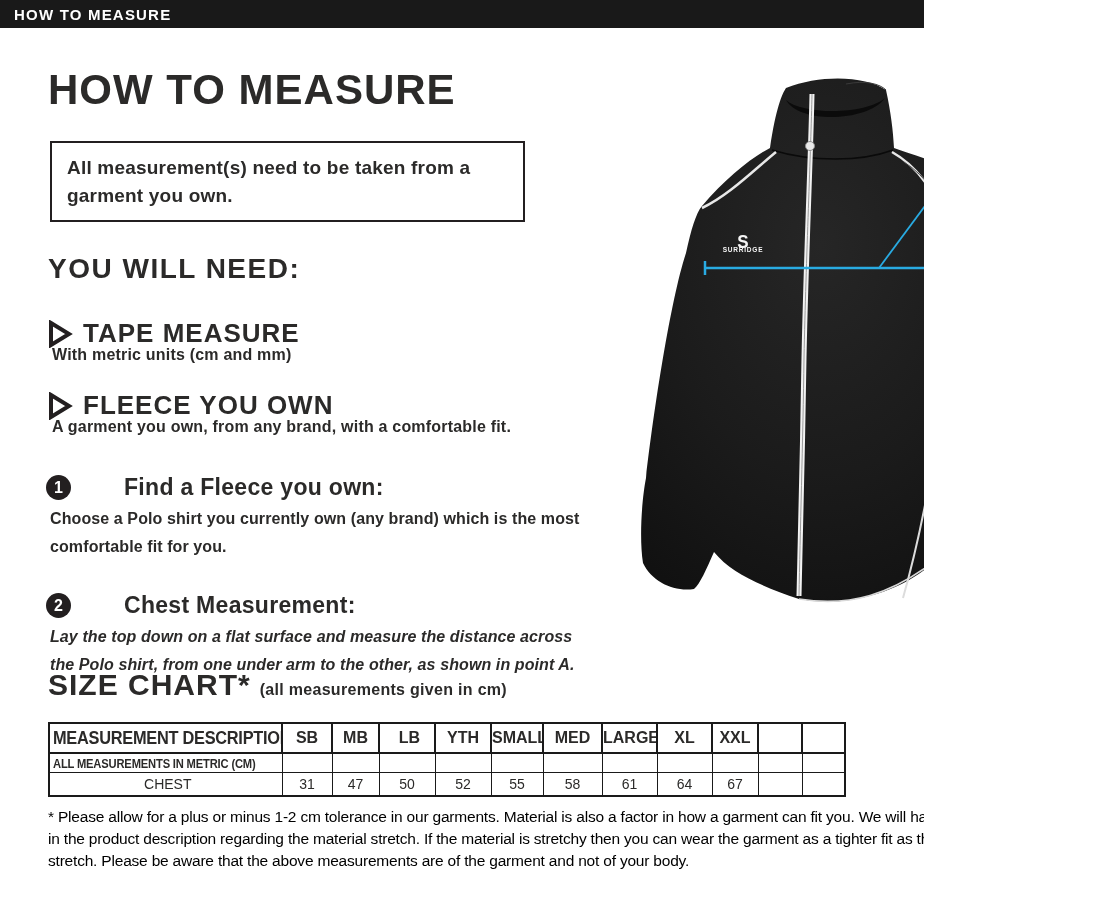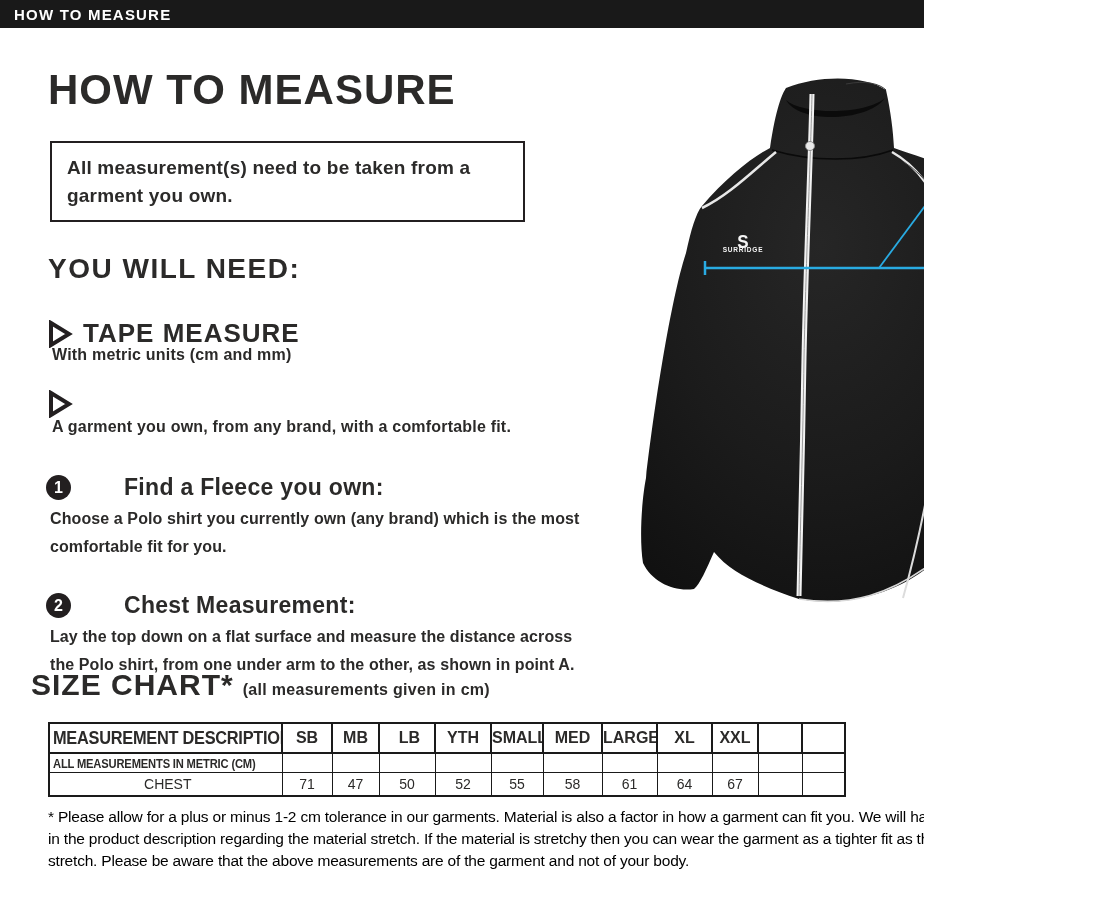--- a/index.html
+++ b/index.html
@@ -28,21 +28,21 @@
   .need-label { font-size:26px; font-weight:bold; letter-spacing:1px; }
   .need-desc { position:absolute; left:38px; font-size:16px; font-weight:bold; letter-spacing:0.2px;margin-left:14px; }
 
   
   .step-head { position:absolute; left:46px; display:flex; align-items:center; gap:9px; }
   .step-num { width:25px; height:25px; border-radius:50%; background:#231f20; color:#fff; font-size:16px; font-weight:bold; display:flex; align-items:center; justify-content:center; flex:0 0 auto; }
   .step-title { font-size:23px; font-weight:bold; letter-spacing:0.3px;margin-left:44px; }
   .step-desc { position:absolute; left:50px; width:548px; font-size:16px; font-weight:bold; line-height:1.72; letter-spacing:0.1px; }
 
   
-  .h3-row { position:absolute; left:31px; top:668px; display:flex; align-items:baseline; gap:9px; }
+  .h3-row { position:absolute; left:48px; top:668px; display:flex; align-items:baseline; gap:9px; }
   .h3 { font-size:30px; font-weight:bold; letter-spacing:1px; }
   .h3-sub { font-size:16px; font-weight:bold; letter-spacing:0.3px; }
 
   
   table.size { position:absolute; left:48px; top:722px; border-collapse:collapse; table-layout:fixed; width:796px; background:#fff; }
   table.size th, table.size td { border:1px solid #1a1a1a; overflow:hidden; white-space:nowrap; }
   table.size thead th { border-width:2px; height:30px; font-size:16px; font-weight:bold; text-align:center; }
   table.size { border:2px solid #1a1a1a; }
   th.mdesc { text-align:left; padding-left:3px; }
   th.mdesc span, td.metric span { display:inline-block; transform:scaleX(0.86); transform-origin:0 50%; }
@@ -87,34 +87,35 @@
       <path d="M3 3 L21 14 L3 25 Z" fill="none" stroke="#231f20" stroke-width="4"></path>
     </svg>
     <span class="need-label">TAPE MEASURE</span>
   </div>
   <div class="need-desc" style="top:346px;">With metric units (cm and mm)</div>
 
   <div class="need-item" style="top:390px;">
     <svg class="tri" width="25" height="28" viewBox="0 0 25 28">
       <path d="M3 3 L21 14 L3 25 Z" fill="none" stroke="#231f20" stroke-width="4"></path>
     </svg>
+    <span class="need-label">FLEECE YOU OWN</span>
   </div>
   <div class="need-desc" style="top:418px;">A garment you own, from any brand, with a comfortable fit.</div>
 
   <div class="step-head" style="top:474px;">
     <span class="step-num">1</span>
     <span class="step-title">Find a Fleece you own:</span>
   </div>
   <div class="step-desc" style="top:505px;">Choose a Polo shirt you currently own (any brand) which is the most comfortable fit for you.</div>
 
   <div class="step-head" style="top:592px;">
     <span class="step-num">2</span>
     <span class="step-title">Chest Measurement:</span>
   </div>
-  <div class="step-desc" style="top:623px;">Lay the top down on a flat surface and measure the distance across the Polo shirt, from one under arm to the other, as shown in point A.</div>
+  <div class="step-desc" style="top:623px;font-style:italic;">Lay the top down on a flat surface and measure the distance across the Polo shirt, from one under arm to the other, as shown in point A.</div>
 
   <div class="h3-row">
     <span class="h3">SIZE CHART*</span>
     <span class="h3-sub">(all measurements given in cm)</span>
   </div>
 
   <table class="size">
     <colgroup>
       <col class="c0">
         <col class="c1">
@@ -155,21 +156,21 @@
         <td></td>
         <td></td>
         <td></td>
         <td></td>
         <td></td>
         <td></td>
         <td></td>
       </tr>
       <tr class="r-chest">
         <td class="chest">CHEST</td>
-        <td>71</td>
+        <td>31</td>
         <td>47</td>
         <td>50</td>
         <td>52</td>
         <td>55</td>
         <td>58</td>
         <td>61</td>
         <td>64</td>
         <td>67</td>
         <td></td>
         <td></td>

